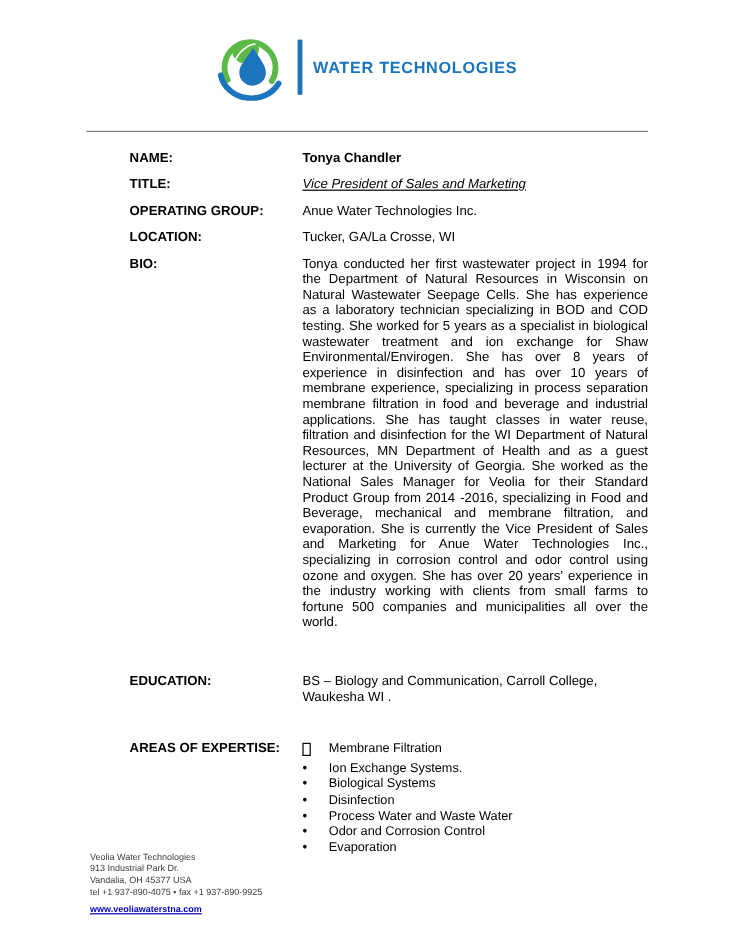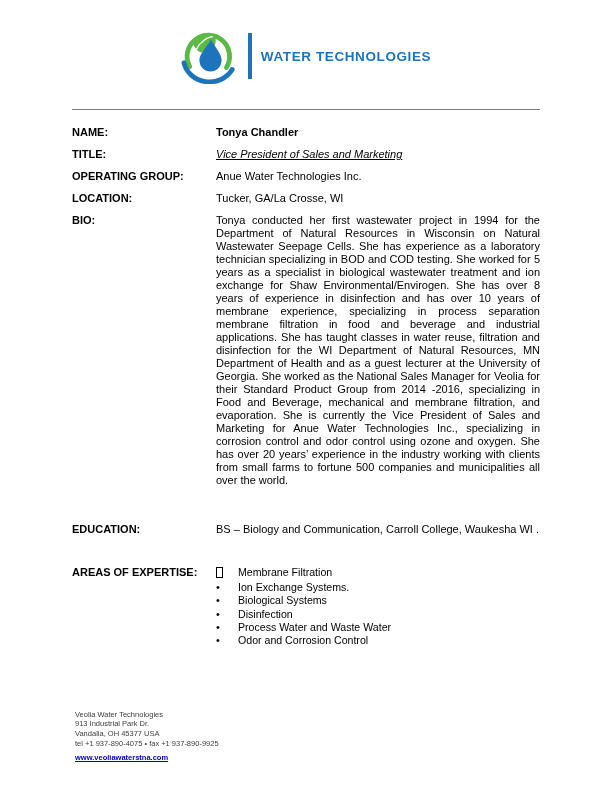--- a/index.html
+++ b/index.html
@@ -24,21 +24,21 @@
     letter-spacing:7px;line-height:32px;
   }
   .logo-sub{
     font-size:13.5px;font-weight:bold;color:#1C75BC;
     letter-spacing:0.6px;line-height:15px;margin-top:1px;
   }
   
   .rule{margin:23px 72px 0 72px;border:none;border-top:1px solid #7d7d7d;height:0;}
   
   .content{padding:16px 72px 0 72px;}
-  .row{display:flex;margin-bottom:9px;}
+  .row{display:flex;margin-bottom:9px;margin-left:36px;}
   .row .label{flex:0 0 144px;font-weight:bold;font-size:11px;line-height:13px;}
   .row .value{flex:1;font-size:11px;line-height:13px;}
   .value-name{font-weight:bold;}
   .value-title{font-style:italic;text-decoration:underline;}
   .bio-row{margin-bottom:0;justify-content:center;}
   .bio-text{text-align:justify;font-size:10.6px;line-height:12.6px;}
   .education-row{margin-top:36px;}
   .expertise-row{margin-top:30px;}
   ul.expertise{margin:0;padding:0;list-style:none;font-size:10.6px;line-height:13.2px;}
   ul.expertise li{display:flex;}
@@ -139,20 +139,24 @@
               <span>Disinfection</span>
             </li>
           <li>
               <span class="bullet"></span>
               <span>Process Water and Waste Water</span>
             </li>
           <li>
               <span class="bullet"></span>
               <span>Odor and Corrosion Control</span>
             </li>
+          <li>
+              <span class="bullet"></span>
+              <span>Evaporation</span>
+            </li>
         </ul>
       </span>
     </div>
 
   </div>
 
   <div class="footer">
     <div>Veolia Water Technologies</div>
     <div>913 Industrial Park Dr.</div>
     <div>Vandalia, OH 45377 USA</div>

